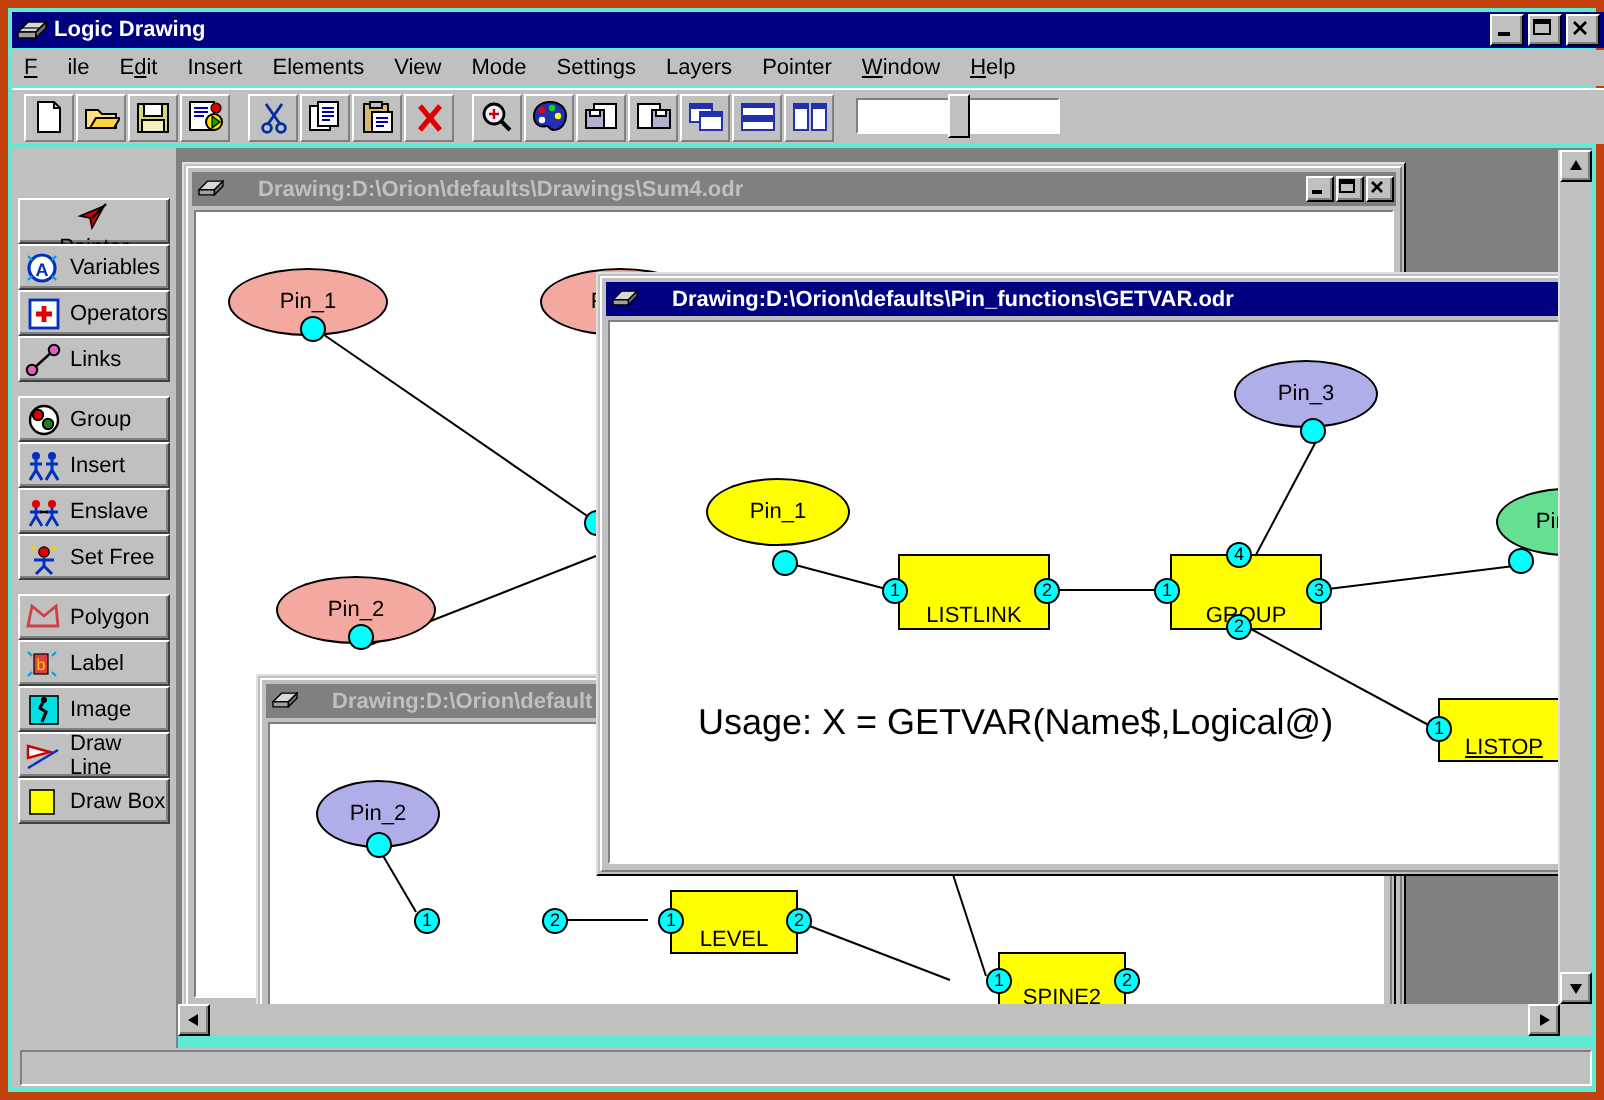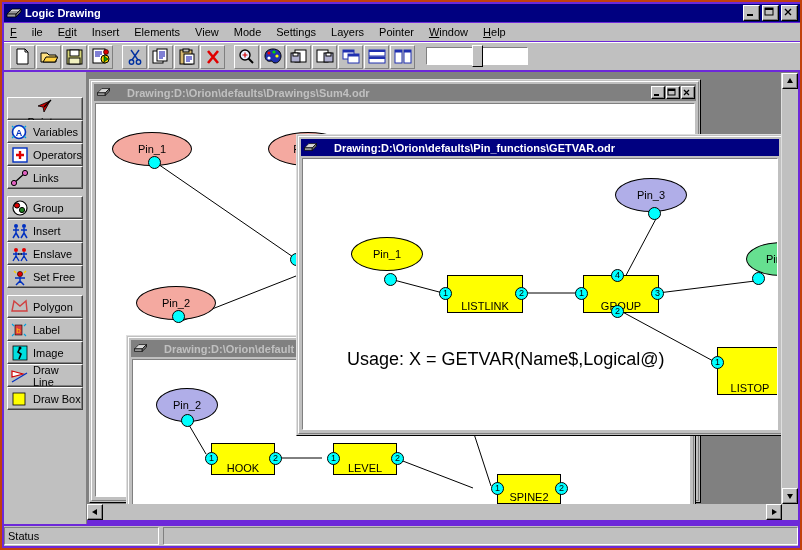--- a/index.html
+++ b/index.html
@@ -3,22 +3,22 @@
 <meta charset="utf-8">
 <style>
   html,body{margin:0;padding:0;}
   body{
     width:802px;height:550px;overflow:hidden;
     font-family:"Liberation Sans", sans-serif;
     font-size:11px;
     background:#c0c0c0;
     -webkit-font-smoothing:none;
   }
-  #app{position:relative;width:802px;height:550px;background:#6d28d9;
-       border:2px solid #c2410c;box-sizing:border-box;}
+  #app{position:relative;width:802px;height:550px;background:#5eead4;
+       border:4px solid #c2410c;box-sizing:border-box;}
 
   
   .titlebar{position:absolute;left:2px;top:2px;width:796px;height:18px;
     background:#000080;display:flex;align-items:center;}
   .titlebar .tb-icon{width:16px;height:14px;margin-left:2px;margin-right:3px;position:relative;}
   .titlebar .tb-text{color:#fff;font-weight:bold;font-size:11px;flex:1;letter-spacing:0px;}
   .tb-btns{display:flex;gap:2px;margin-right:2px;}
   .tb-btn{width:15px;height:14px;background:#c0c0c0;
     border-top:1px solid #fff;border-left:1px solid #fff;
     border-right:1px solid #000;border-bottom:1px solid #000;
@@ -507,23 +507,20 @@
             <line x1="56" y1="65" x2="73" y2="94" stroke="#000"></line>
             <line x1="141" y1="98" x2="189" y2="98" stroke="#000"></line>
             <line x1="262" y1="98" x2="340" y2="128" stroke="#000"></line>
             <line x1="330" y1="40" x2="358" y2="126" stroke="#000"></line>
           </svg>
           <div class="node-ell" style="left:23px;top:28px;width:62px;height:34px;background:#b0aee8;">
             <span>Pin_2</span>
           </div>
           <div class="pin plain" style="left:48px;top:54px;"></div>
 
-          <div class="node-rect" style="left:78px;top:83px;width:64px;height:32px;">
-            <span>HOOK</span>
-          </div>
           <div class="pin" style="left:72px;top:92px;">1</div>
           <div class="pin" style="left:136px;top:92px;">2</div>
 
           <div class="node-rect" style="left:200px;top:83px;width:64px;height:32px;">
             <span>LEVEL</span>
           </div>
           <div class="pin" style="left:194px;top:92px;">1</div>
           <div class="pin" style="left:258px;top:92px;">2</div>
 
           <div class="node-rect" style="left:364px;top:114px;width:64px;height:30px;">
@@ -579,21 +576,21 @@
           <div class="pin" style="left:212px;top:128px;">2</div>
 
           <div class="node-rect" style="left:280px;top:116px;width:76px;height:38px;">
             <span>GROUP</span>
           </div>
           <div class="pin" style="left:272px;top:128px;">1</div>
           <div class="pin" style="left:308px;top:146px;">2</div>
           <div class="pin" style="left:348px;top:128px;">3</div>
           <div class="pin" style="left:308px;top:110px;">4</div>
 
-          <div class="node-rect" style="left:414px;top:188px;width:66px;height:48px;">
+          <div class="node-rect" style="left:414px;top:188px;width:66px;height:32px;text-decoration:underline;">
             <span>LISTOP</span>
           </div>
           <div class="pin" style="left:408px;top:197px;">1</div>
 
           <div class="usage" style="left:44px;top:190px;">Usage: X = GETVAR(Name$,Logical@)</div>
         </div>
       </div>
     </div>
 
     <div class="vscroll">
@@ -619,21 +616,18 @@
       <div class="sbbtn" style="right:0;top:0;">
         <svg width="8" height="8">
             <polygon points="7,4 2,1 2,7" fill="#000"></polygon>
           </svg>
       </div>
     </div>
     <div class="corner"></div>
   </div>
 
   <div class="statusbar">
-    <div class="spanel" style="width:155px;">
-      <span>Status</span>
-    </div>
     <div class="spanel" style="flex:1;margin-left:4px;">
       <span></span>
     </div>
   </div>
 
 </div>
 
 </body></html>

